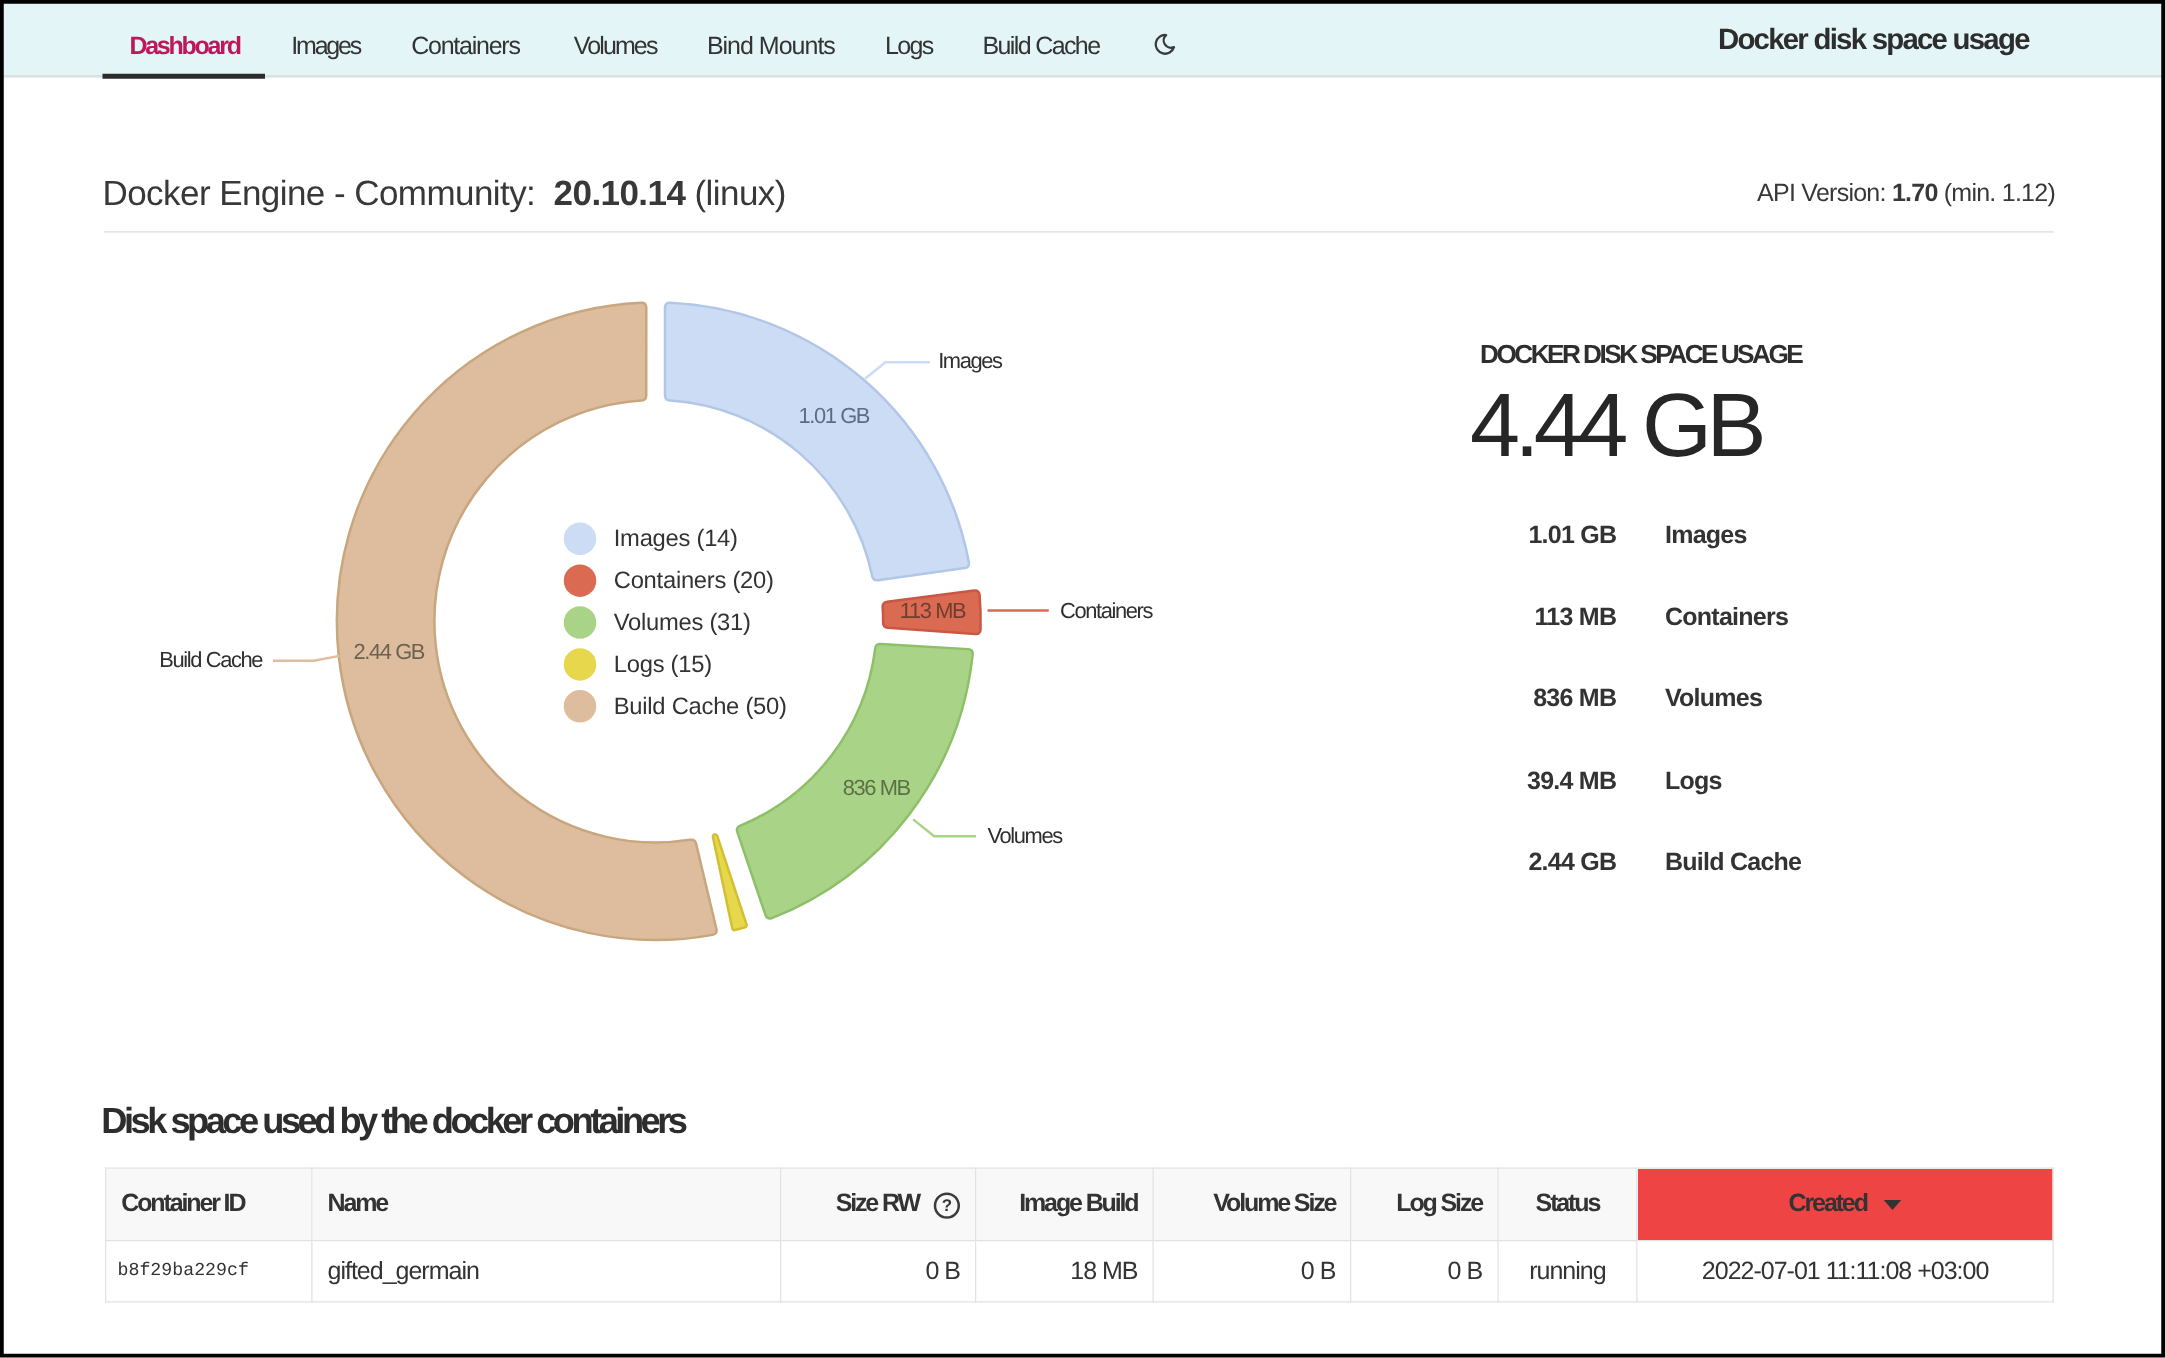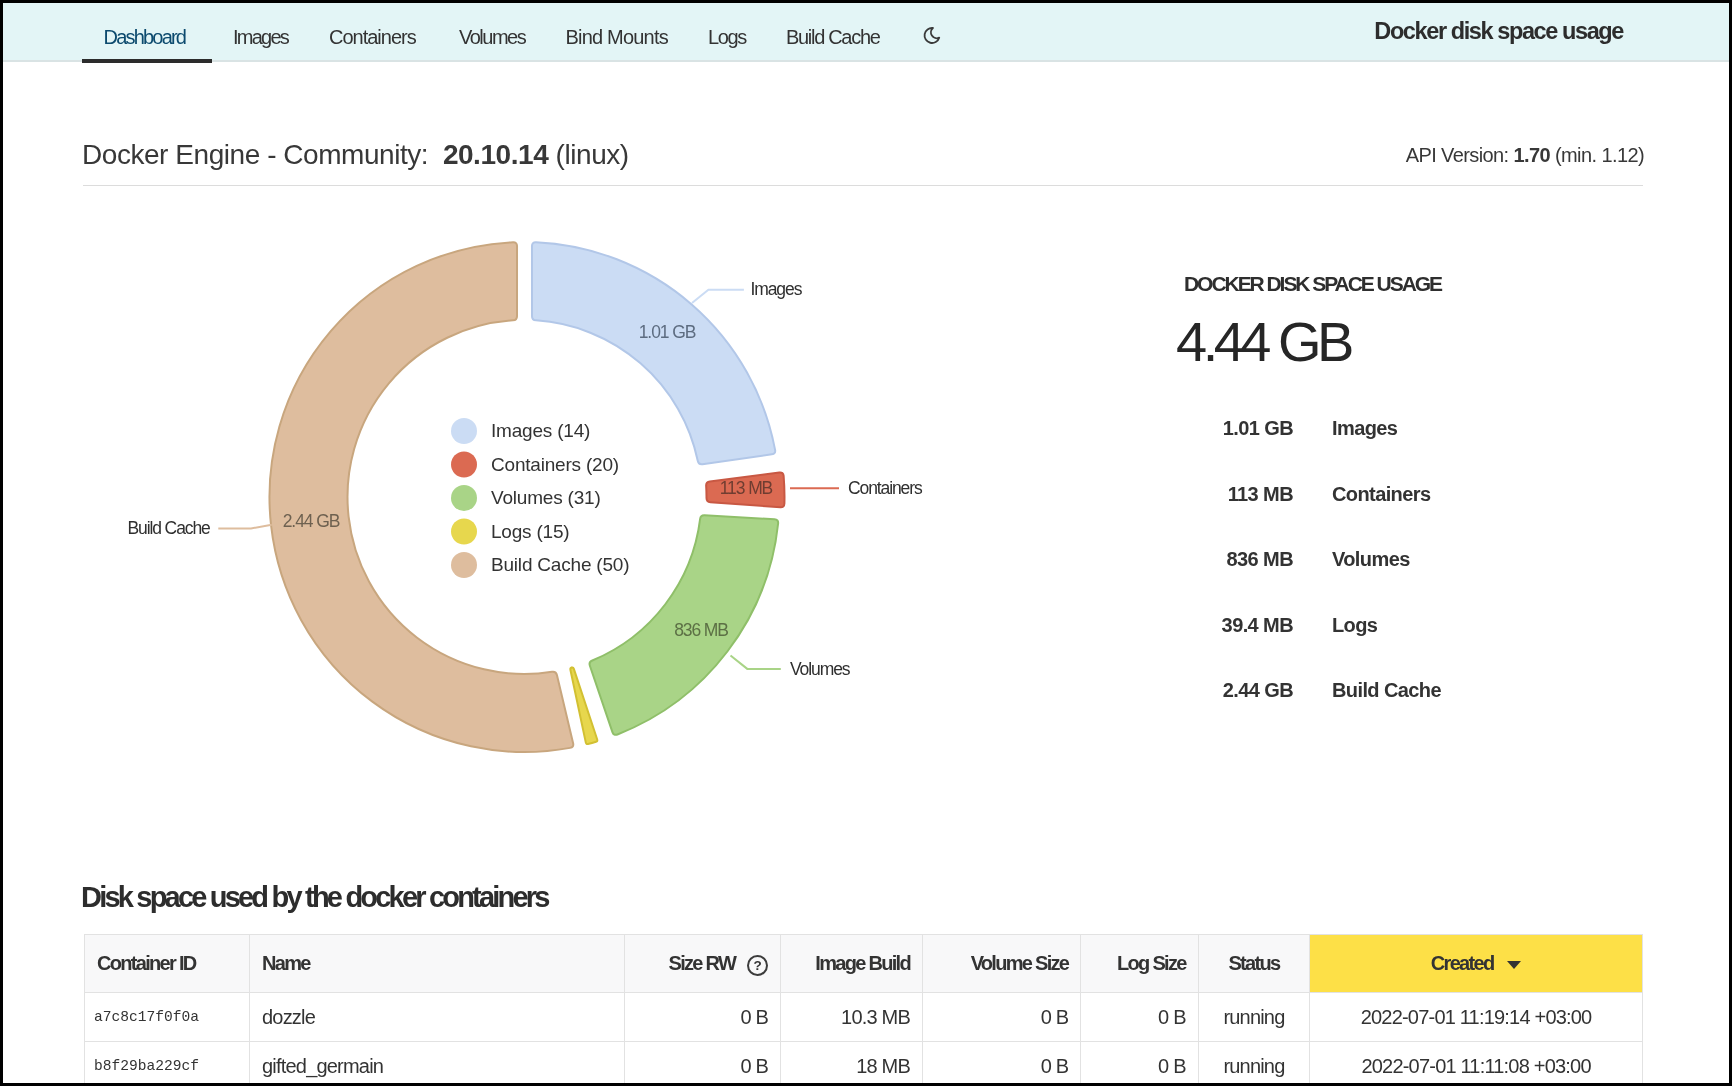--- a/index.html
+++ b/index.html
@@ -2,42 +2,42 @@
 <html><head>
 <meta charset="utf-8">
 <style>
 * { margin:0; padding:0; box-sizing:border-box; }
 html,body { width:1732px; height:1086px; }
 body { font-family:"Liberation Sans",sans-serif; background:#fff; position:relative; overflow:hidden; color:#333; }
 #frame { position:absolute; inset:0; border:3px solid #000; z-index:99; pointer-events:none; }
 #nav { position:absolute; left:0; top:0; width:1732px; height:62px; background:#e3f5f6; border-bottom:2px solid #d9e3e4; }
 #tabs { position:absolute; left:0; top:26.7px; width:100%; height:20px; font-size:20px; line-height:20px; color:#333; }
 #tabs .tab { position:absolute; white-space:nowrap; }
-#tabs .tab.active { font-weight:normal; color:#0c4a6e; }
+#tabs .tab.active { font-weight:bold; color:#be185d; }
 #underline { position:absolute; left:82px; top:59px; width:130px; height:4px; background:#2c2c2c; z-index:5; }
 #navtitle { position:absolute; right:109px; top:18.5px; font-size:23.5px; font-weight:bold; letter-spacing:-1.4px; color:#2d2d2d; line-height:25px; white-space:nowrap; }
 #moon { position:absolute; left:922px; top:25px; }
 #engineL { position:absolute; left:82px; top:144.8px; font-size:28px; letter-spacing:-0.45px; line-height:20px; color:#383838; white-space:nowrap; }
 #engineR { position:absolute; right:88px; top:144.8px; font-size:20px; letter-spacing:-0.6px; line-height:20px; color:#383838; white-space:nowrap; }
 #divider { position:absolute; left:83px; top:185px; width:1560px; height:1px; background:#dcdcdc; }
 #chart { position:absolute; left:0; top:0; z-index:1; }
 .rp { position:absolute; color:#2e2e2e; }
 #rptitle { left:1184px; top:272.5px; font-size:21px; font-weight:bold; letter-spacing:-2.05px; line-height:21px; white-space:nowrap; }
-#rpbig { left:1176px; top:299.5px; font-size:56px; letter-spacing:-4.5px; line-height:83px; font-weight:400; color:#262626; white-space:nowrap; }
+#rpbig { left:1176px; top:299.5px; font-size:72px; letter-spacing:-4.5px; line-height:83px; font-weight:400; color:#262626; white-space:nowrap; }
 .rrow { position:absolute; font-size:20px; font-weight:bold; letter-spacing:-0.6px; line-height:24px; }
 .rval { width:120px; text-align:right; left:1173px; }
 .rlab { left:1332px; }
 #theading { position:absolute; left:81px; top:880px; font-size:29px; font-weight:bold; letter-spacing:-2.8px; line-height:34px; color:#2d2d2d; white-space:nowrap; }
 #dtable { position:absolute; left:84px; top:934px; width:1558px; border-collapse:collapse; table-layout:fixed; font-size:20px; letter-spacing:-0.8px; color:#333; }
 #dtable th, #dtable td { border:1px solid #e2e2e2; padding:0 12px; overflow:hidden; white-space:nowrap; }
 #dtable th { height:58px; font-weight:bold; background:#f8f8f9; text-align:left; letter-spacing:-1.7px; }
 #dtable td { height:49px; }
 #dtable .r { text-align:right; }
 #dtable .c { text-align:center;margin-top:12px; }
-#dtable th.created { background:#fde047; }
+#dtable th.created { background:#ef4444; }
 #dtable td.mono { font-family:"Liberation Mono",monospace; font-size:14.6px; letter-spacing:0; color:#333; padding-left:9px; }
 .qmark { display:inline-block; width:21px; height:21px; border:2px solid #3c3c3c; border-radius:50%; font-size:13.5px; font-weight:bold; text-align:center; line-height:17px; letter-spacing:0; margin-left:8px; vertical-align:0px; }
 .caret { display:inline-block; width:0; height:0; border-left:7.5px solid transparent; border-right:7.5px solid transparent; border-top:8px solid #333; margin-left:10px; vertical-align:1px; }
 </style>
 </head>
 <body>
 <div id="frame"></div>
 <div id="nav">
   <div id="tabs">
     <div class="tab active" style="left:103.5px;letter-spacing:-1.8px;">Dashboard</div>
@@ -126,30 +126,20 @@
     <th>Container ID</th>
     <th>Name</th>
     <th class="r">Size RW <span class="qmark">?</span></th>
     <th class="r">Image Build</th>
     <th class="r">Volume Size</th>
     <th class="r">Log Size</th>
     <th class="c">Status</th>
     <th class="c created">Created <span class="caret"></span></th>
   </tr>
   <tr>
-    <td class="mono">a7c8c17f0f0a</td>
-    <td>dozzle</td>
-    <td class="r">0 B</td>
-    <td class="r">10.3 MB</td>
-    <td class="r">0 B</td>
-    <td class="r">0 B</td>
-    <td class="c">running</td>
-    <td class="c">2022-07-01 11:19:14 +03:00</td>
-  </tr>
-  <tr>
     <td class="mono">b8f29ba229cf</td>
     <td>gifted_germain</td>
     <td class="r">0 B</td>
     <td class="r">18 MB</td>
     <td class="r">0 B</td>
     <td class="r">0 B</td>
     <td class="c">running</td>
     <td class="c">2022-07-01 11:11:08 +03:00</td>
   </tr>
 </tbody>

